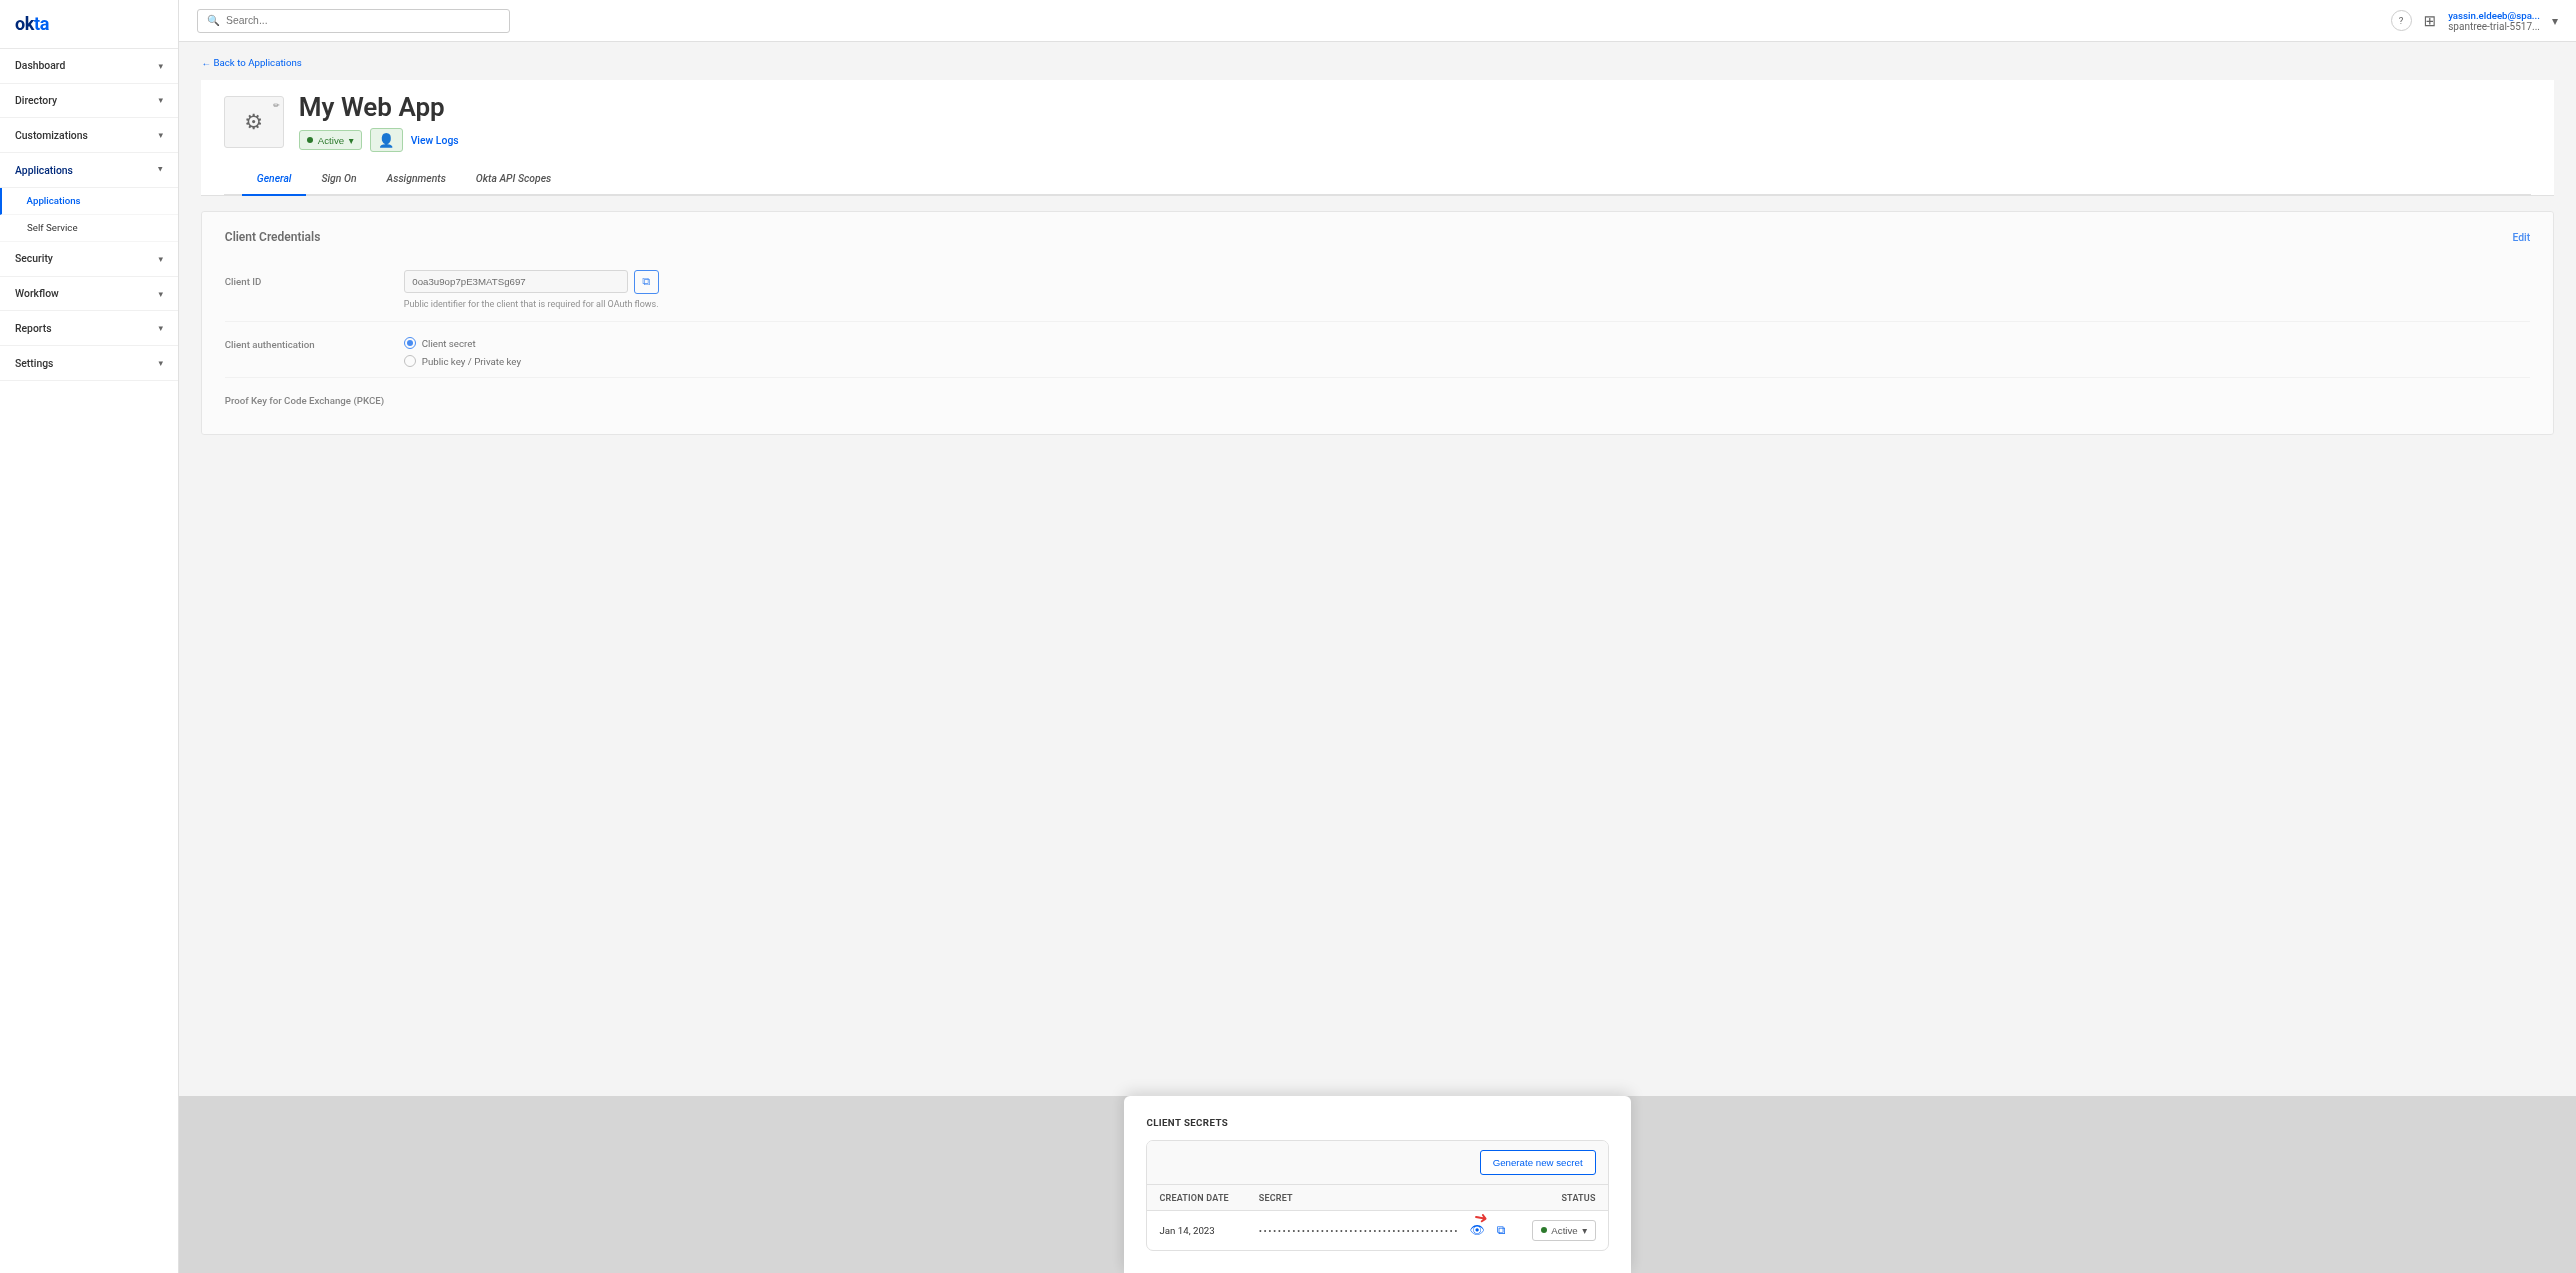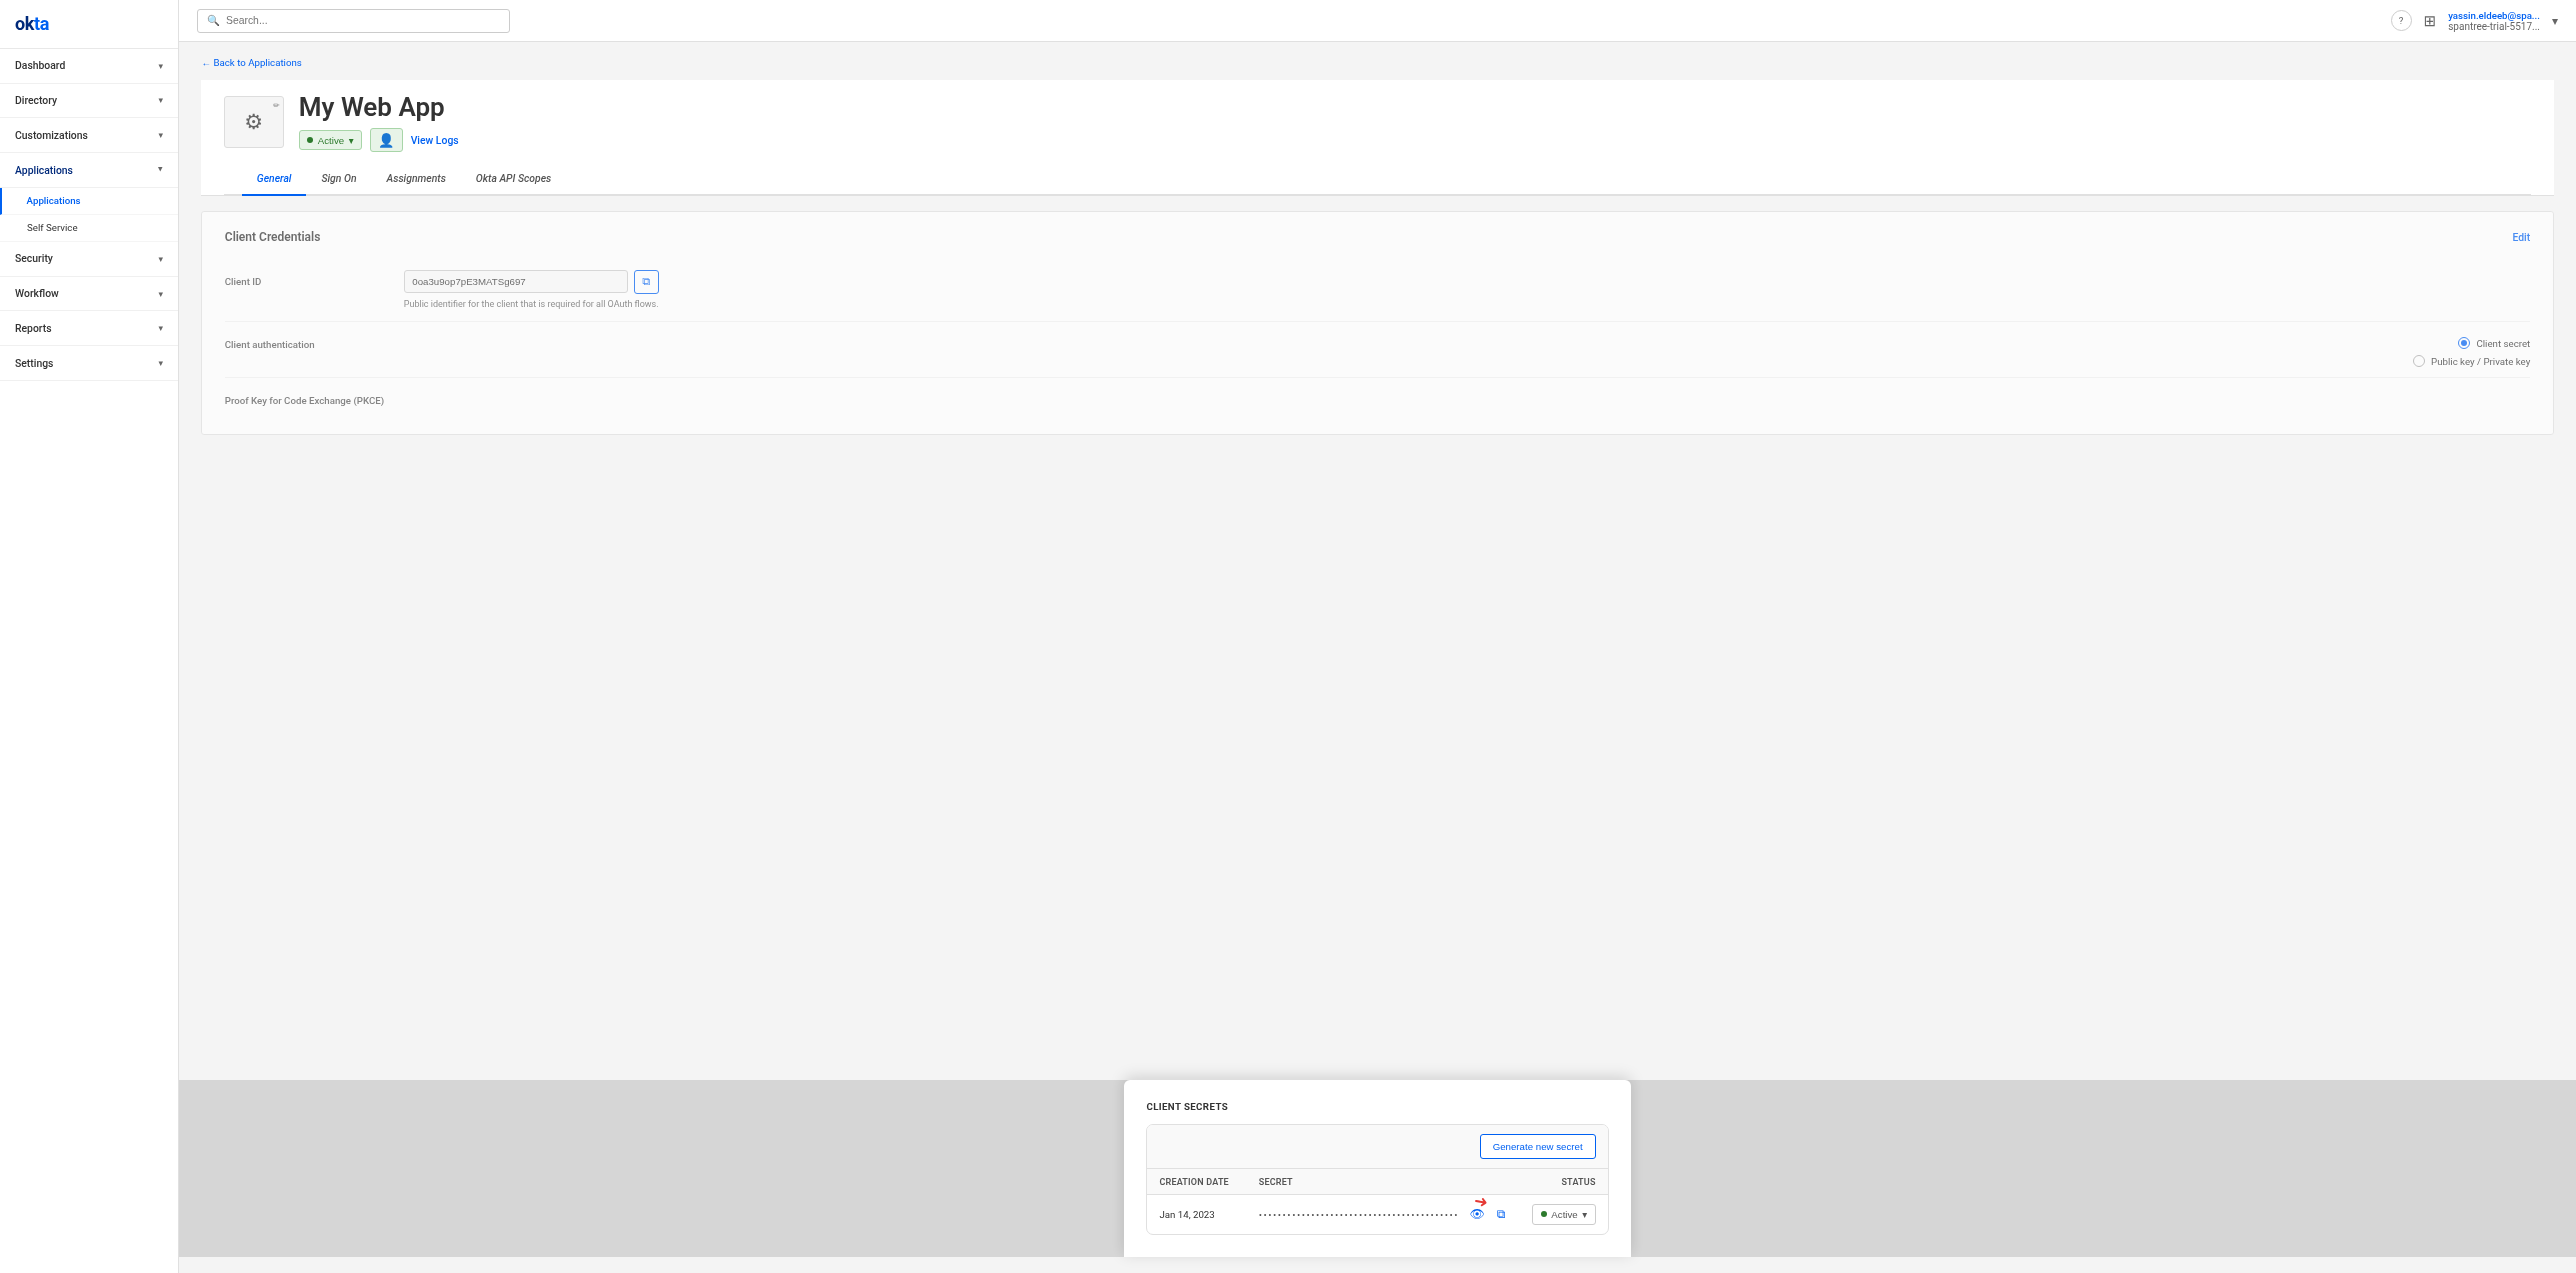--- a/index.html
+++ b/index.html
@@ -255,21 +255,21 @@
       background: #fff;
       border-radius: 3px;
       padding: 4.5px 7.5px;
       cursor: pointer;
       color: #0061f2;
       font-size: 11.2px;
     }
 
     .helper-text { font-size: 9px; color: #666; margin-top: 4.5px; line-height: 1.4; max-width: 283px; }
 
-    .radio-group { display: flex; flex-direction: column; gap: 6px; padding-top: 4.5px; align-items: flex-end; }
+    .radio-group { display: flex; flex-direction: column; gap: 6px; padding-top: 4.5px; }
     .radio-item { display: flex; align-items: center; gap: 6px; font-size: 9.7px; color: #333; cursor: pointer; }
     .radio-circle {
       width: 12px;
       height: 12px;
       border-radius: 50%;
       border: 1.5px solid #0061f2;
       display: flex;
       align-items: center;
       justify-content: center;
     }
@@ -553,21 +553,21 @@
             </div>
           </div>
         </div>
 
         <div class="form-row">
           <div class="form-label">Proof Key for Code Exchange (PKCE)</div>
         </div>
       </div>
     </div>
 
-    <div style="position:fixed; bottom:16px; left:179px; right:0; background:rgba(0,0,0,0.12); display:flex; justify-content:center; z-index:100;">
+    <div style="position:fixed; bottom:0; left:179px; right:0; background:rgba(0,0,0,0.12); display:flex; justify-content:center; z-index:100;">
       <div class="modal-panel" style="width:507px;">
         <div class="modal-title">CLIENT SECRETS</div>
 
         <div class="secrets-inner">
 
           <div class="secrets-toolbar">
             <button class="generate-btn">Generate new secret</button>
           </div>
 
           <table class="secrets-table">

